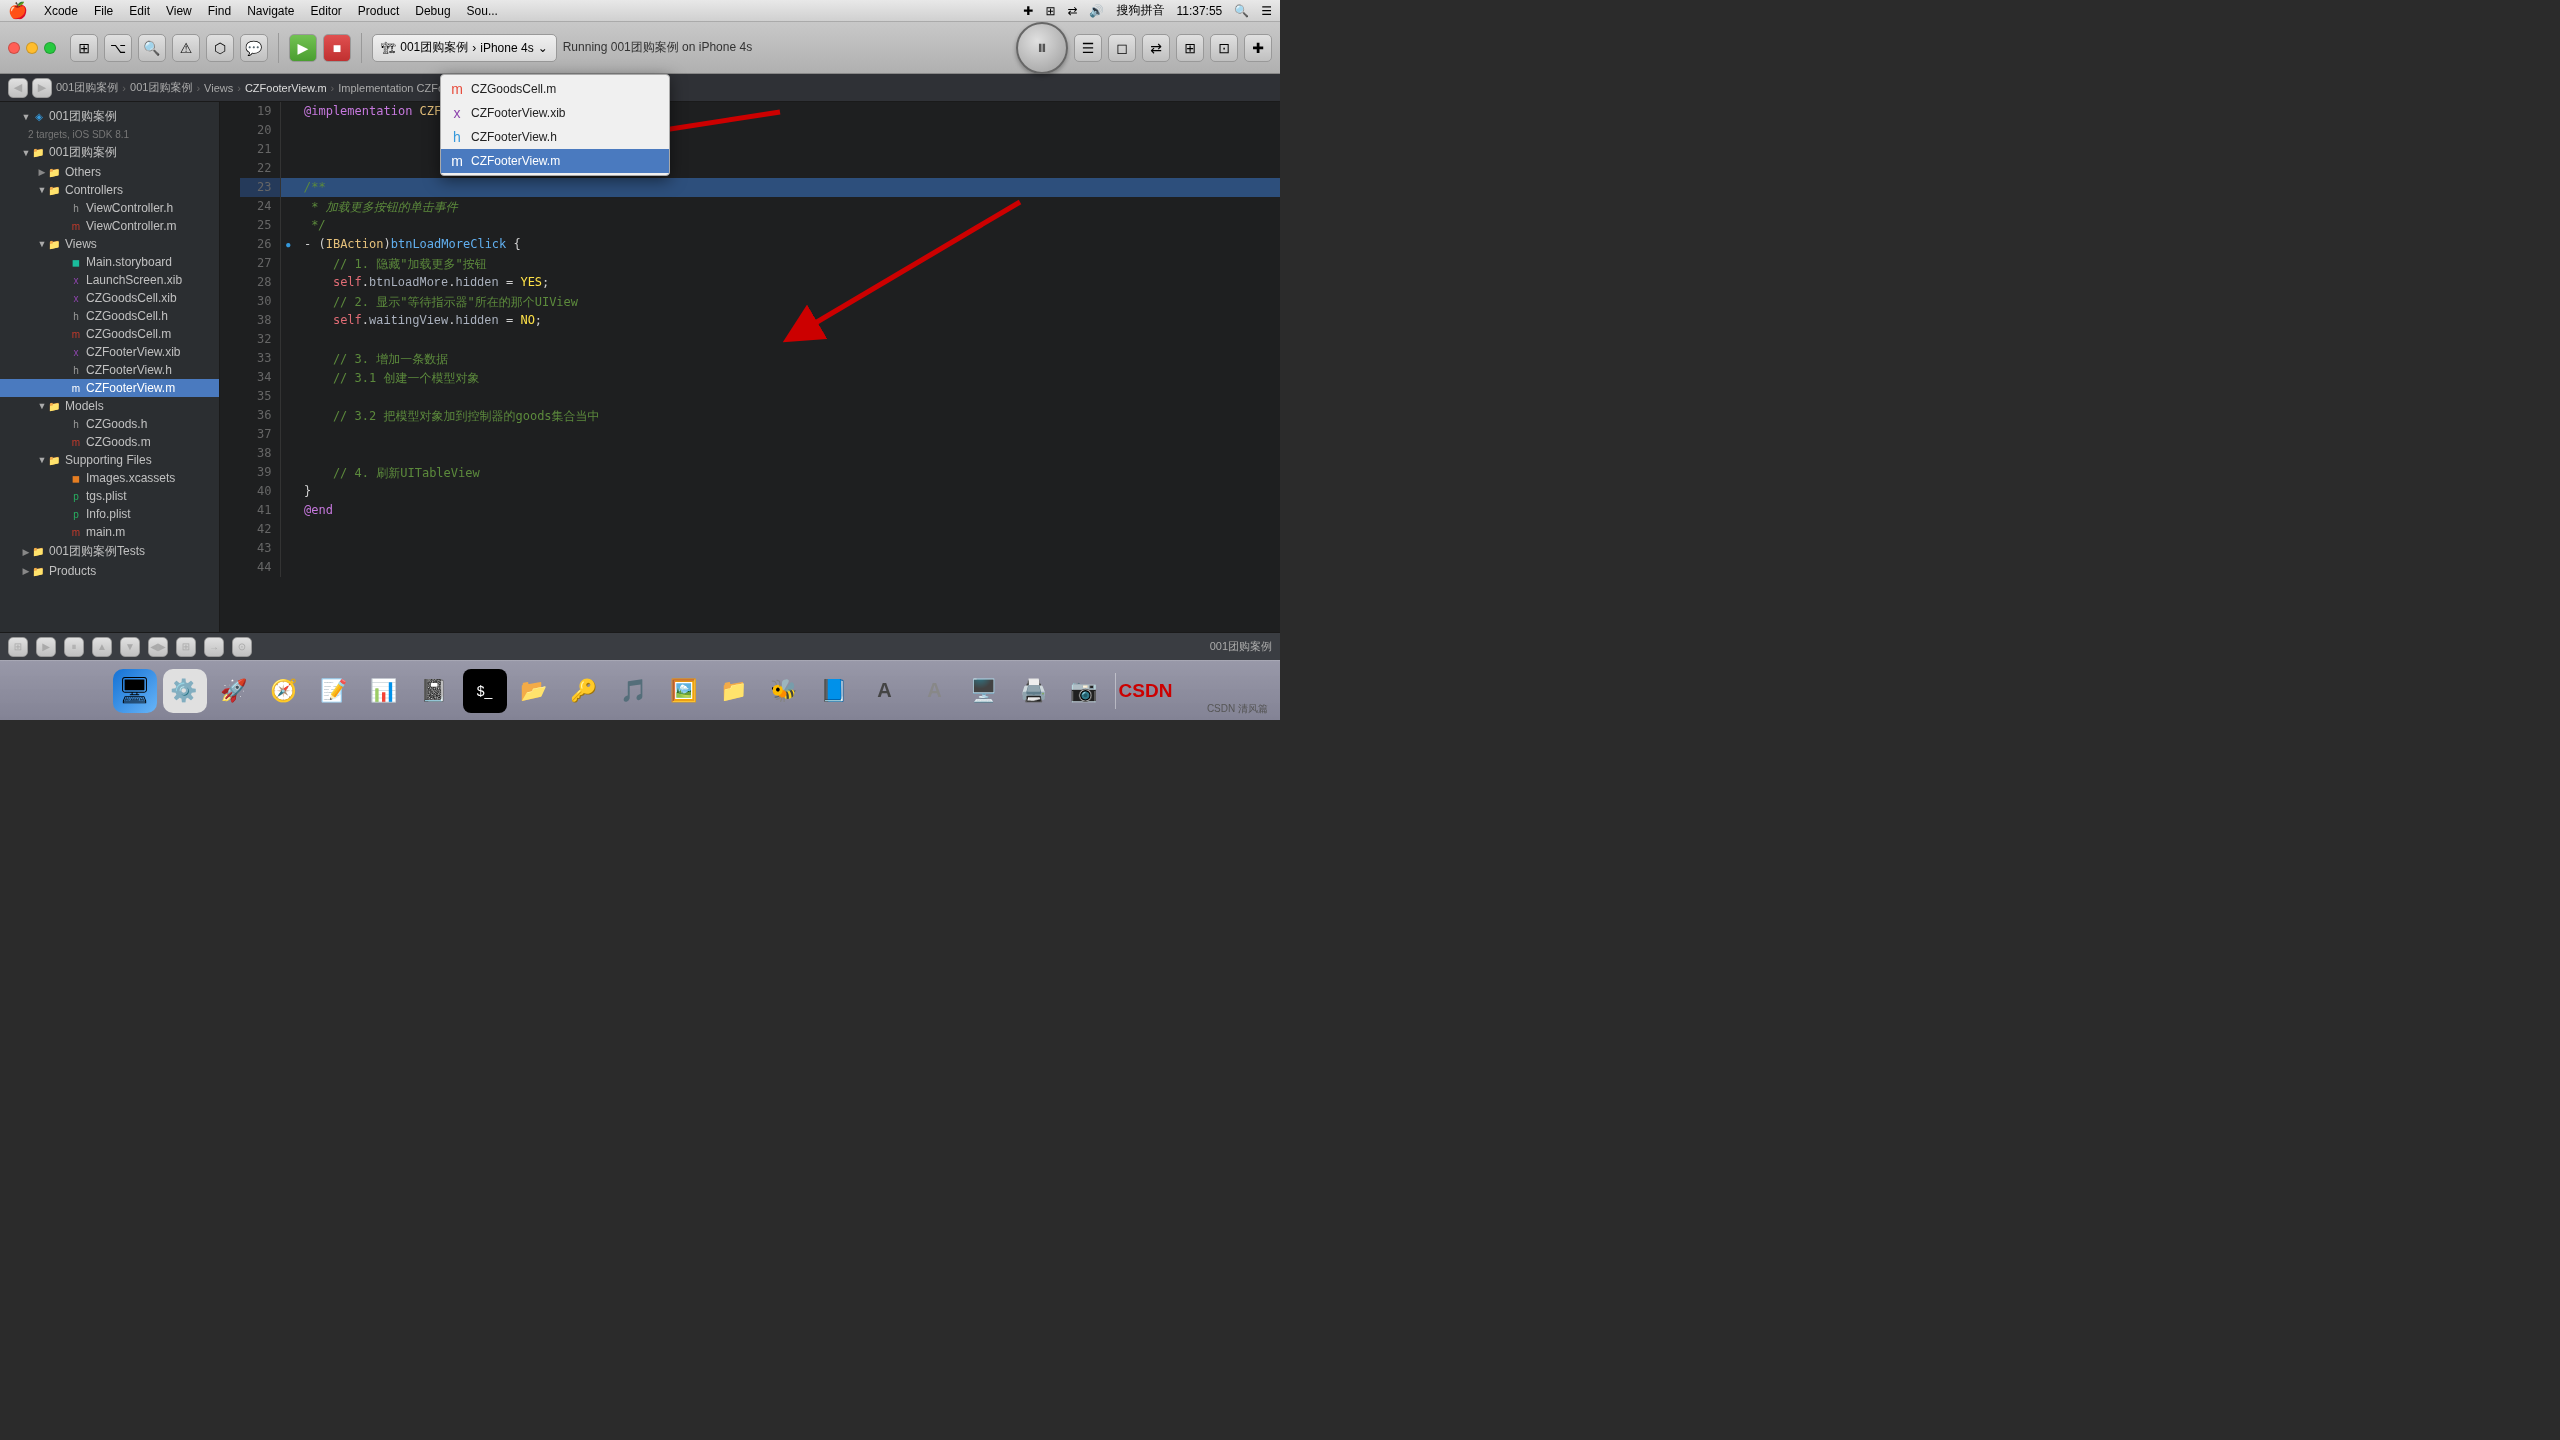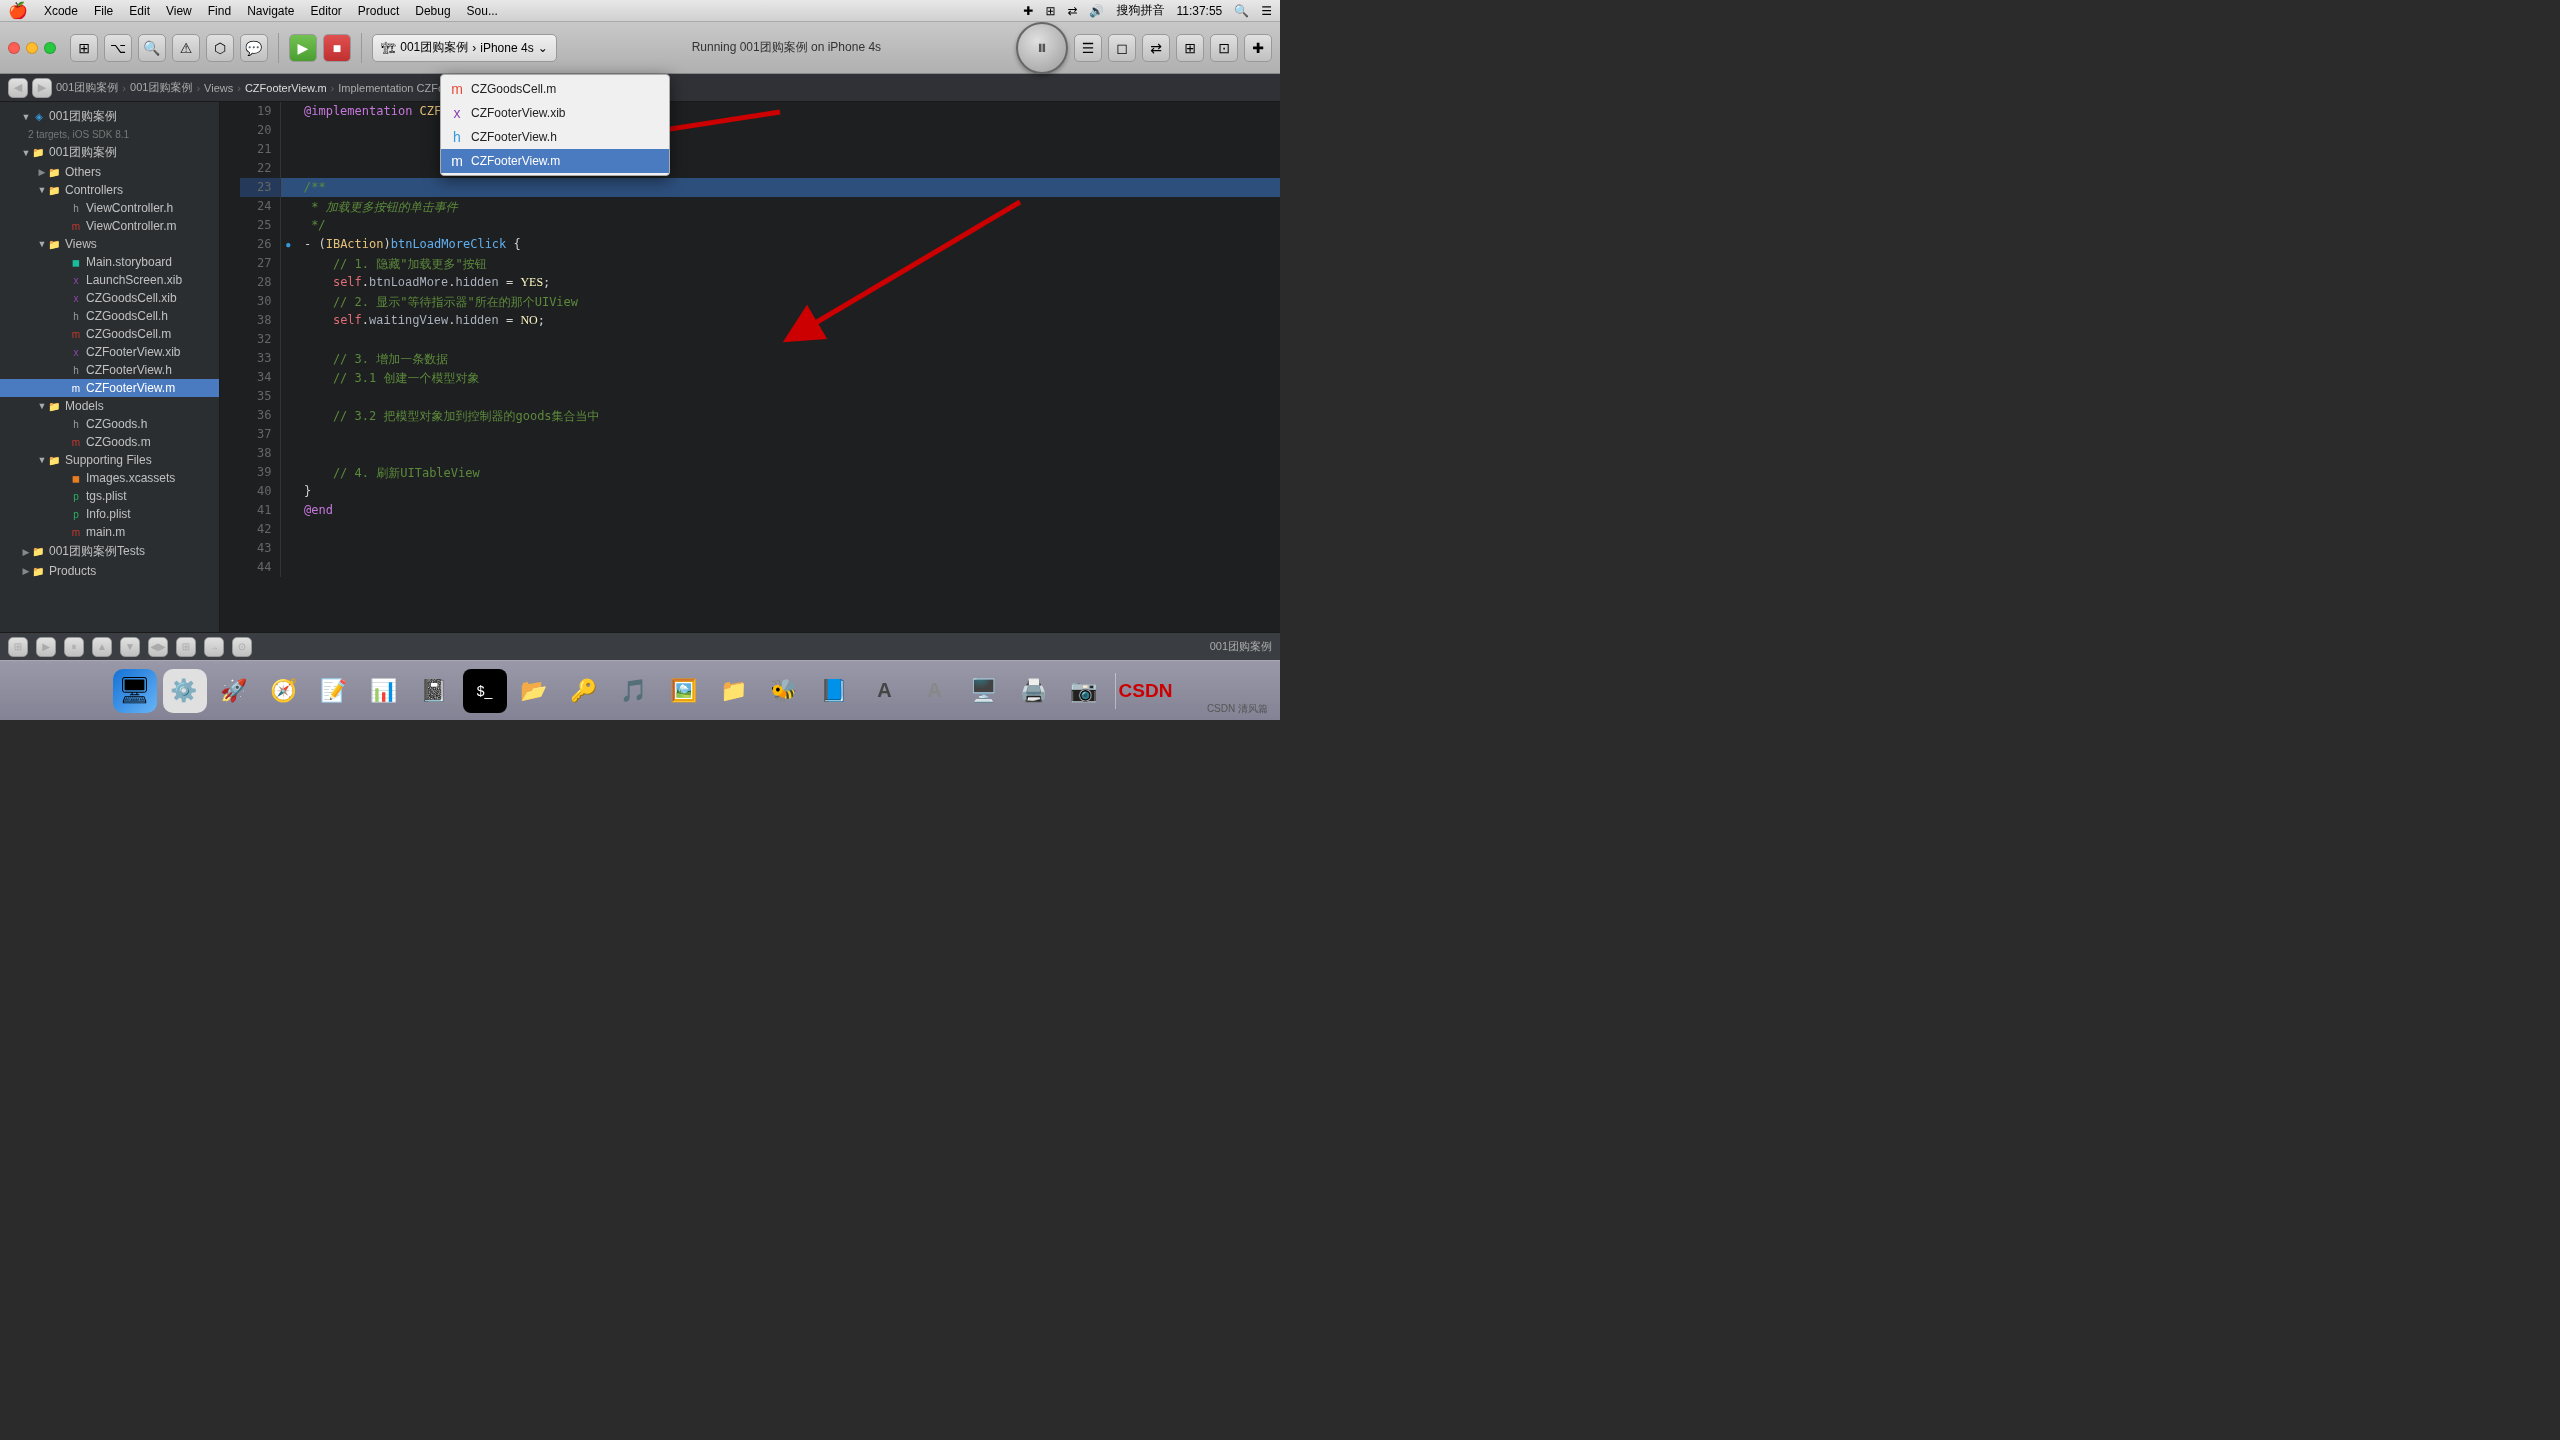--- a/index.html
+++ b/index.html
@@ -99,21 +99,20 @@
       border-radius: 5px;
       padding: 0 8px;
       font-size: 12px;
       display: flex;
       align-items: center;
       gap: 4px;
     }
 
     .status-area {
       flex: 1;
-      text-align: center;
       font-size: 12px;
       color: #333;
     }
 
     .toolbar-right {
       display: flex;
       gap: 6px;
       align-items: center;
     }
 
@@ -250,21 +249,21 @@
       white-space: pre;
       vertical-align: top;
       padding-top: 2px;
     }
 
     
     .kw-at { color: #c678dd; }
     .kw-type { color: #e5c07b; }
     .kw-comment { color: #5c8a3c; font-style: italic; }
     .kw-method { color: #61afef; }
-    .kw-bool { color: #fef9c3; font-family: Liberation Serif, serif; }
+    .kw-bool { color: #fde047; }
     .kw-self { color: #e06c75; }
     .kw-prop { color: #abb2bf; font-family: Liberation Mono, monospace; }
     .kw-class { color: #e5c07b; }
     .cn-text { color: #5c8a3c; }
 
     
     .dropdown-overlay {
       position: fixed;
       top: 74px;
       left: 440px;

